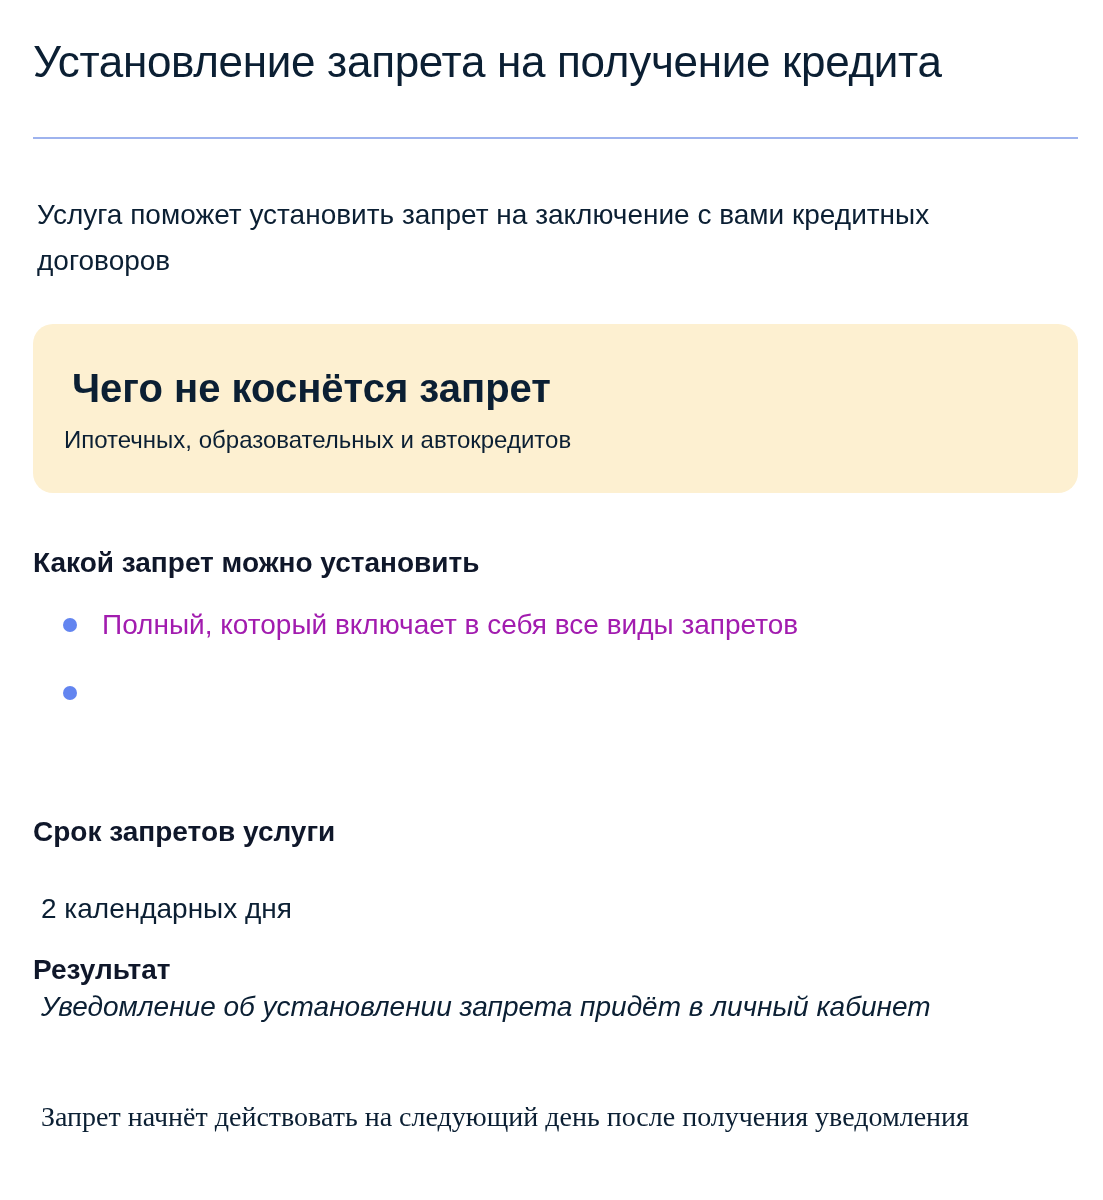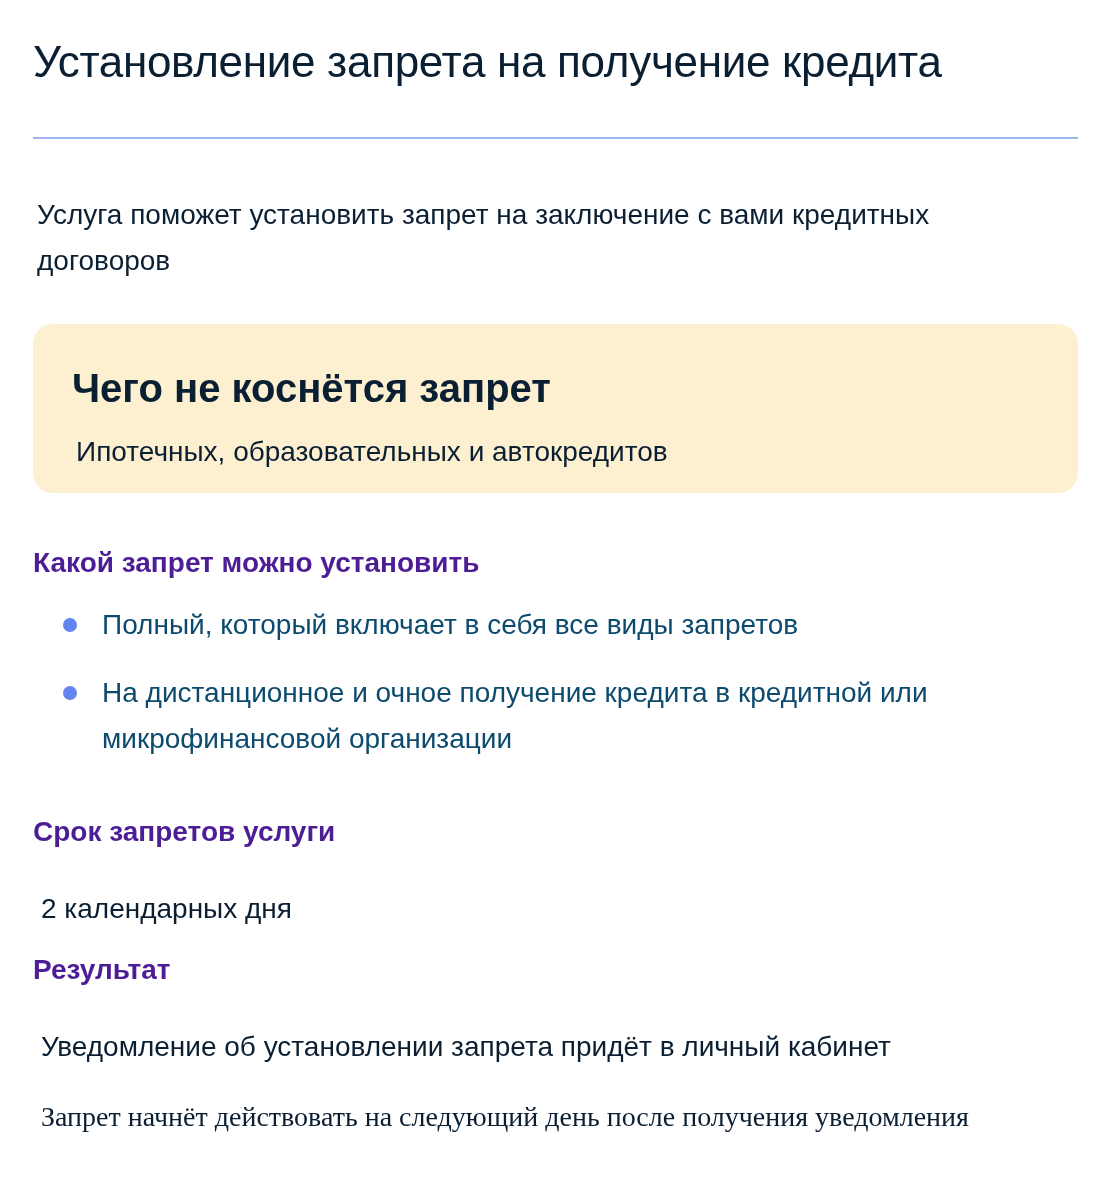--- a/index.html
+++ b/index.html
@@ -69,34 +69,34 @@
       font-size: 40px;
       line-height: 40px;
       font-weight: 700;
       color: #0b1f33;
       white-space: nowrap;
     }
     .notice-text {
       position: absolute;
       left: 31px;
       top: 420px;
-      margin: 12px;
-      font-size: 28px;
+      margin: 0;
+      font-size: 24px;
       line-height: 40px;
       color: #0b1f33;
       white-space: nowrap;
     }
     .section-title {
       position: absolute;
       left: 0;
       margin: 0;
       font-size: 28px;
       line-height: 40px;
       font-weight: 700;
-      color: #4c1d95;
+      color: #0f172a;
       white-space: nowrap;
     }
     .body-text {
       position: absolute;
       left: 0;
       margin: 8px;
       font-size: 28px;
       line-height: 46px;
       color: #0b1f33;
     }
@@ -107,21 +107,21 @@
       width: 1045px;
       margin: 0;
       padding: 0;
       list-style: none;
     }
     .bullet-item {
       position: relative;
       padding-left: 69px;
       font-size: 28px;
       line-height: 46px;
-      color: #0c4a6e;
+      color: #a21caf;
       width: 900px;
     }
     .bullet-item + .bullet-item {
       margin-top: 22px;
     }
     .bullet-dot {
       position: absolute;
       left: 30px;
       top: 16px;
       width: 14px;
@@ -147,24 +147,23 @@
 
   <h3 class="section-title" style="top:543px;">Какой запрет можно установить</h3>
 
   <ul class="bullet-list">
     <li class="bullet-item">
       <span class="bullet-dot"></span>
       <span>Полный, который включает в себя все виды запретов</span>
     </li>
     <li class="bullet-item">
       <span class="bullet-dot"></span>
-      <span>На дистанционное и очное получение кредита в кредитной или микрофинансовой организации</span>
     </li>
   </ul>
 
   <h3 class="section-title" style="top:812px;">Срок запретов услуги</h3>
   <p class="body-text" style="top:878px;">2 календарных дня</p>
 
   <h3 class="section-title" style="top:950px;">Результат</h3>
-  <p class="body-text" style="top:1016px; width:1010px;">Уведомление об установлении запрета придёт в личный кабинет</p>
+  <p class="body-text" style="top:976px; width:1010px;font-style:italic;">Уведомление об установлении запрета придёт в личный кабинет</p>
   <p class="body-text" style="top:1086px; width:960px;font-family:Liberation Serif, serif;">Запрет начнёт действовать на следующий день после получения уведомления</p>
 
 </div>
 
 </body></html>

